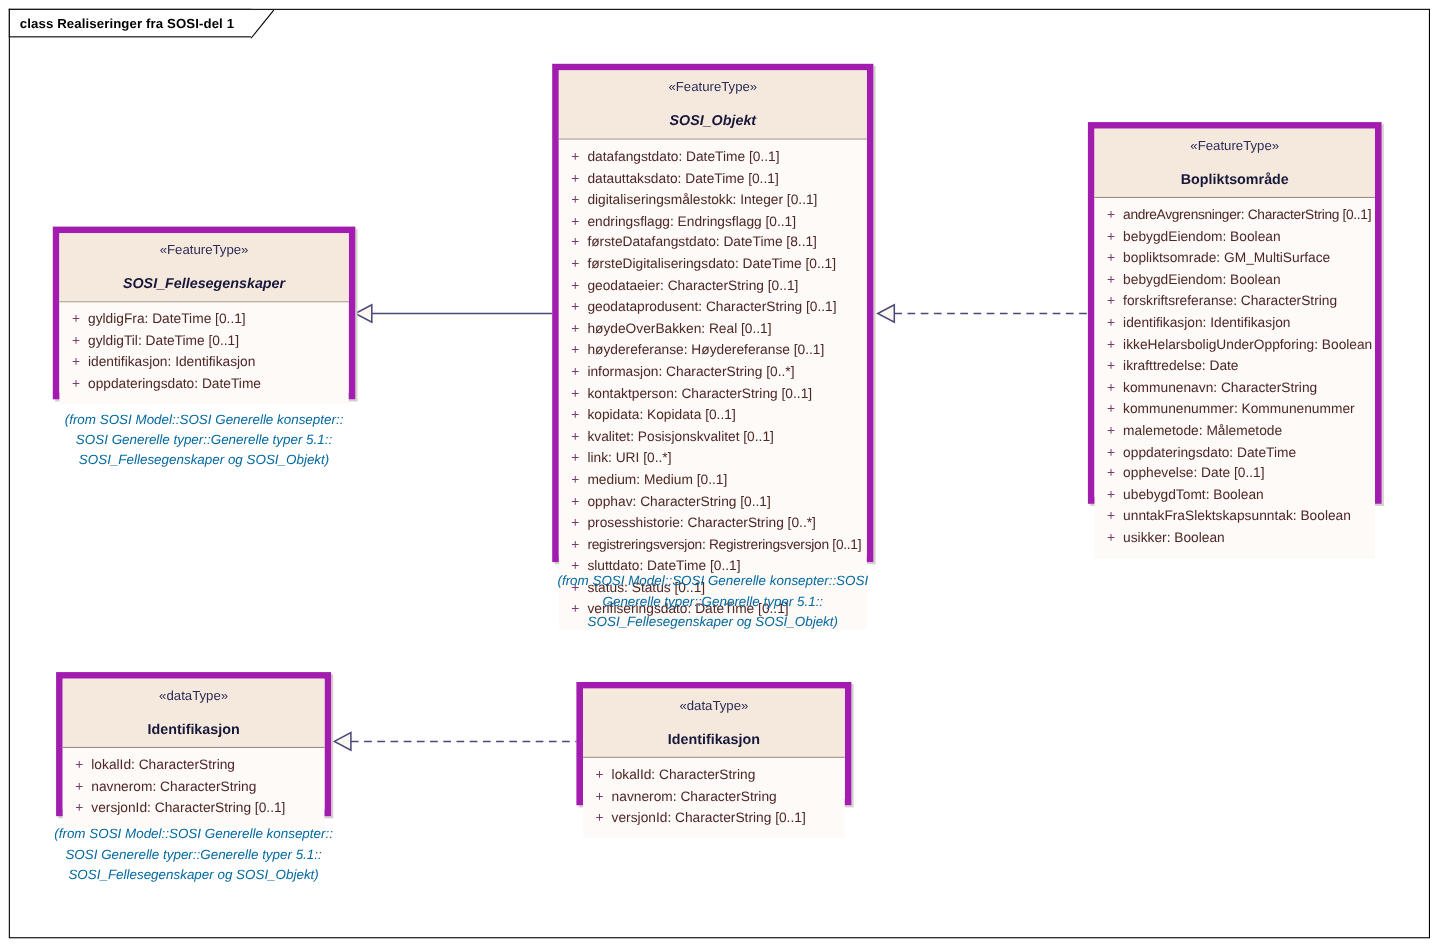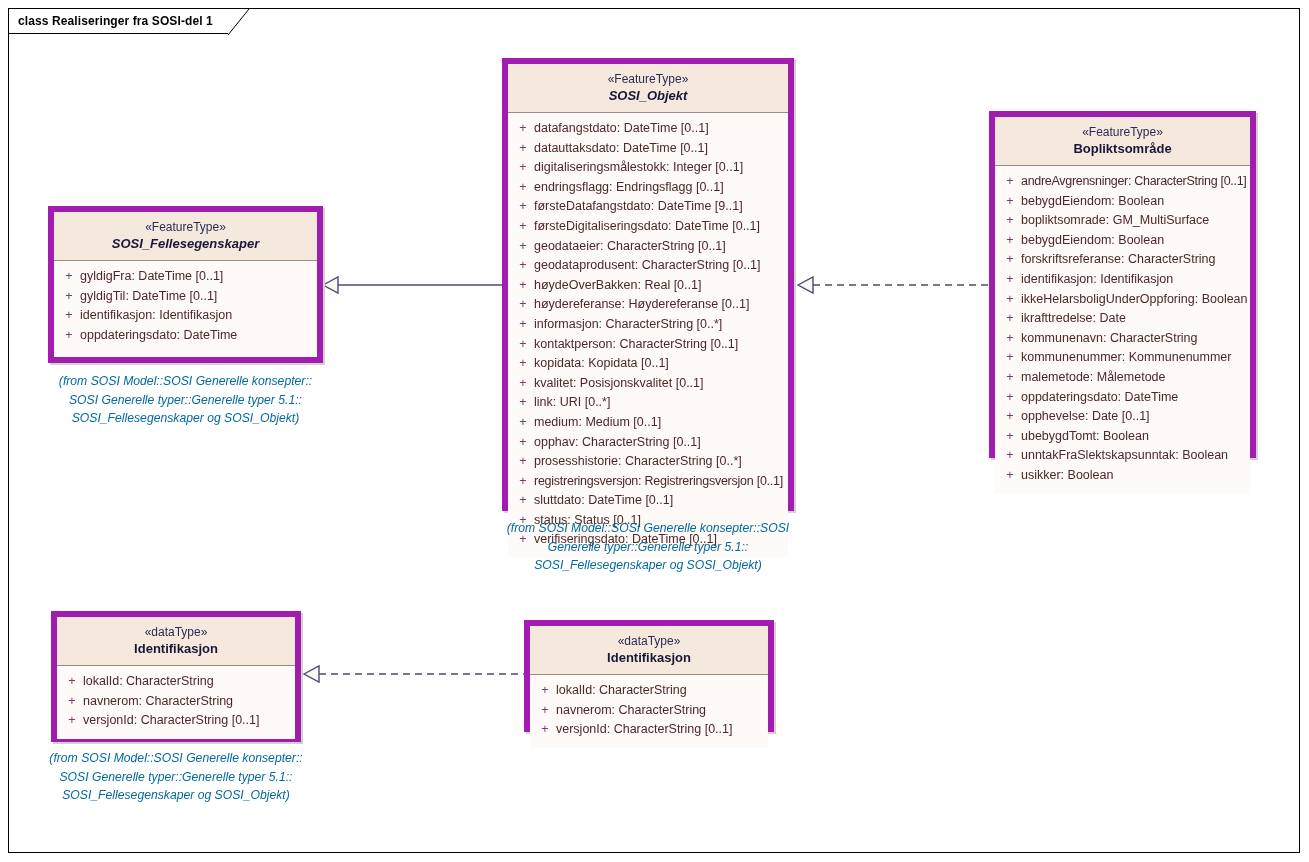--- a/index.html
+++ b/index.html
@@ -86,20 +86,21 @@
     color: #2b2b54;
     line-height: 16px;
     white-space: nowrap;
   }
   .uml-class .cls-name {
     font-size: 13px;
     color: #17173a;
     font-weight: bold;
     line-height: 17px;
     white-space: nowrap;
+    margin-top: 14px;
   }
   .uml-class.abstract .cls-name { font-style: italic; }
   .uml-class .cls-body {
     background: #fdfaf7;
     padding: 6px 4px 8px 4px;
     box-sizing: border-box;
   }
   .attr-row {
     display: flex;
     align-items: baseline;
@@ -220,21 +221,21 @@
       <div class="attr-row">
           <span class="attr-vis">+</span>
           <span class="attr-text">digitaliseringsmålestokk: Integer [0..1]</span>
         </div>
       <div class="attr-row">
           <span class="attr-vis">+</span>
           <span class="attr-text">endringsflagg: Endringsflagg [0..1]</span>
         </div>
       <div class="attr-row">
           <span class="attr-vis">+</span>
-          <span class="attr-text">førsteDatafangstdato: DateTime [9..1]</span>
+          <span class="attr-text">førsteDatafangstdato: DateTime [8..1]</span>
         </div>
       <div class="attr-row">
           <span class="attr-vis">+</span>
           <span class="attr-text">førsteDigitaliseringsdato: DateTime [0..1]</span>
         </div>
       <div class="attr-row">
           <span class="attr-vis">+</span>
           <span class="attr-text">geodataeier: CharacterString [0..1]</span>
         </div>
       <div class="attr-row">

